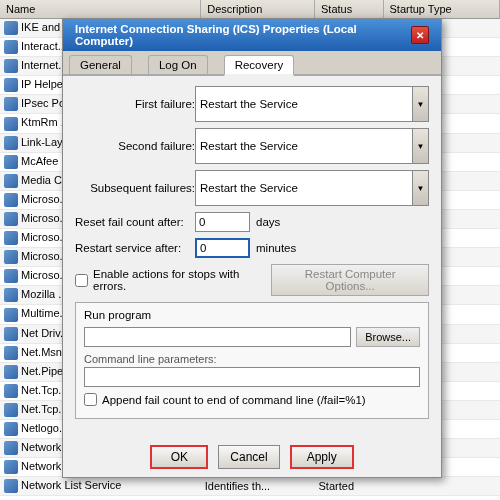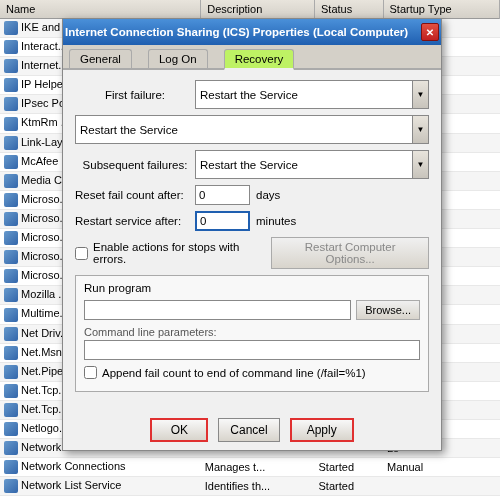--- a/index.html
+++ b/index.html
@@ -80,21 +80,21 @@
       width: 380px;
       background: #f0f0f0;
       border: 1px solid #888;
       box-shadow: 3px 3px 8px rgba(0,0,0,0.4);
     }
 
     
     .title-bar {
       background: linear-gradient(to bottom, #4a90d9, #1f5fb0);
       color: white;
-      padding: 4px 2px;
+      padding: 4px 12px;
       display: flex;
       align-items: center;
       justify-content: space-between;
       font-size: 11.5px;
       font-weight: bold;
     }
 
     .title-bar-close {
       width: 18px;
       height: 18px;
@@ -122,21 +122,21 @@
       padding: 3px 10px;
       font-size: 11.5px;
       border: 1px solid #aaa;
       border-bottom: none;
       background: #d4d0c8;
       cursor: pointer;
       border-radius: 3px 3px 0 0;
     }
 
     .tab.active {
-      background: #bef264;
+      background: #ffffff;
       border-bottom: 2px solid #f0f0f0;
       margin-bottom: -2px;
       font-weight: normal;
       z-index: 1;
     }
 
     
     .dialog-body {
       padding: 10px 12px;
       background: #f0f0f0;
@@ -157,27 +157,27 @@
     .form-row {
       display: flex;
       align-items: center;
       margin-bottom: 6px;
     }
 
     .form-label {
       width: 120px;
       font-size: 11.5px;
       flex-shrink: 0;
-      text-align: center;
+      text-align: right;
     }
 
     
     .dropdown {
       flex: 1;
-      height: 29px;
+      height: 36px;
       background: white;
       border: 1px solid #888;
       display: flex;
       align-items: center;
       justify-content: space-between;
       padding: 0 4px;
       font-size: 11.5px;
       cursor: pointer;
     }
 
@@ -562,20 +562,21 @@
 
       <div class="form-row">
         <div class="form-label">First failure:</div>
         <div class="dropdown">
           <span>Restart the Service</span>
           <div class="dropdown-arrow">▼</div>
         </div>
       </div>
 
       <div class="form-row">
+        <div class="form-label">Second failure:</div>
         <div class="dropdown">
           <span>Restart the Service</span>
           <div class="dropdown-arrow">▼</div>
         </div>
       </div>
 
       <div class="form-row">
         <div class="form-label">Subsequent failures:</div>
         <div class="dropdown">
           <span>Restart the Service</span>

